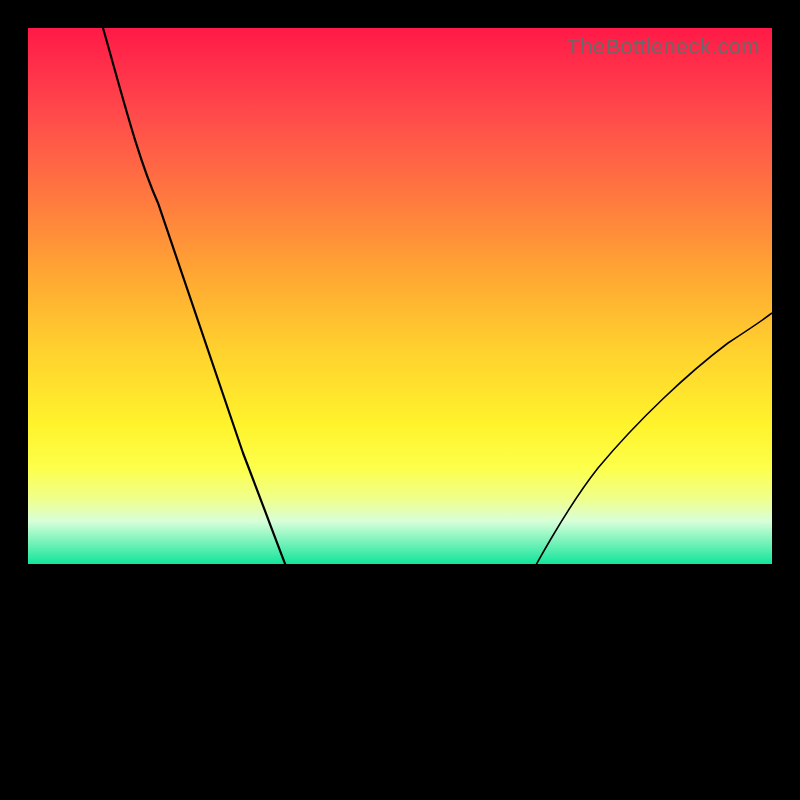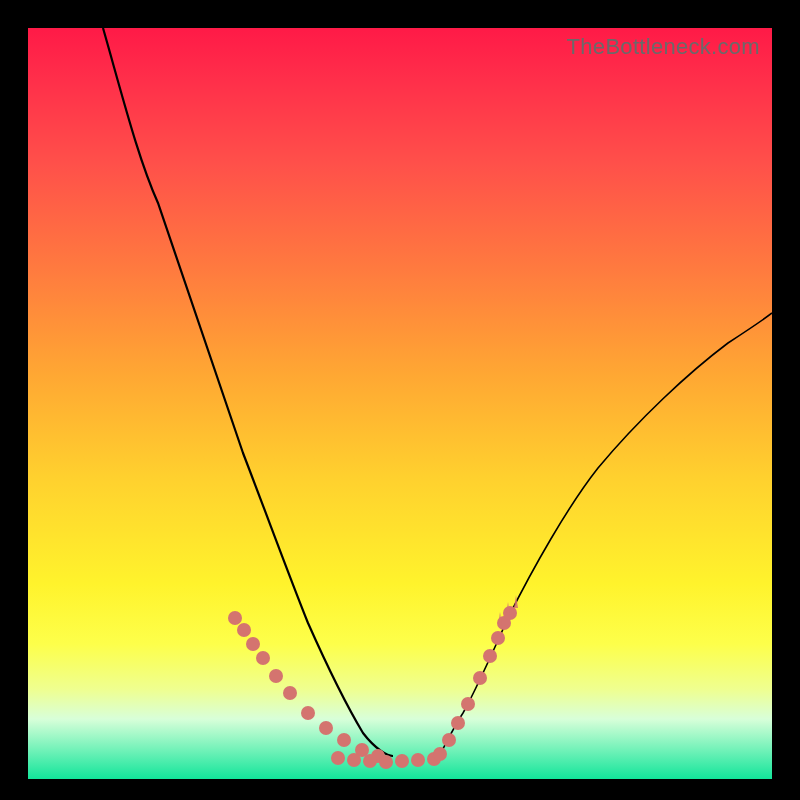--- a/index.html
+++ b/index.html
@@ -9,21 +9,21 @@
     height: 800px;
     background: #000;
     overflow: hidden;
     font-family: Arial, Helvetica, sans-serif;
   }
   .frame {
     position: absolute;
     left: 28px;
     top: 28px;
     width: 744px;
-    height: 751px;
+    height: 536px;
     overflow: hidden;
     background: linear-gradient(
       to bottom,
       #ff1a47 0%,
       #ff2f4a 7%,
       #ff504a 18%,
       #ff7a3f 32%,
       #ffa733 46%,
       #ffd12e 60%,
       #fff32c 74%,

